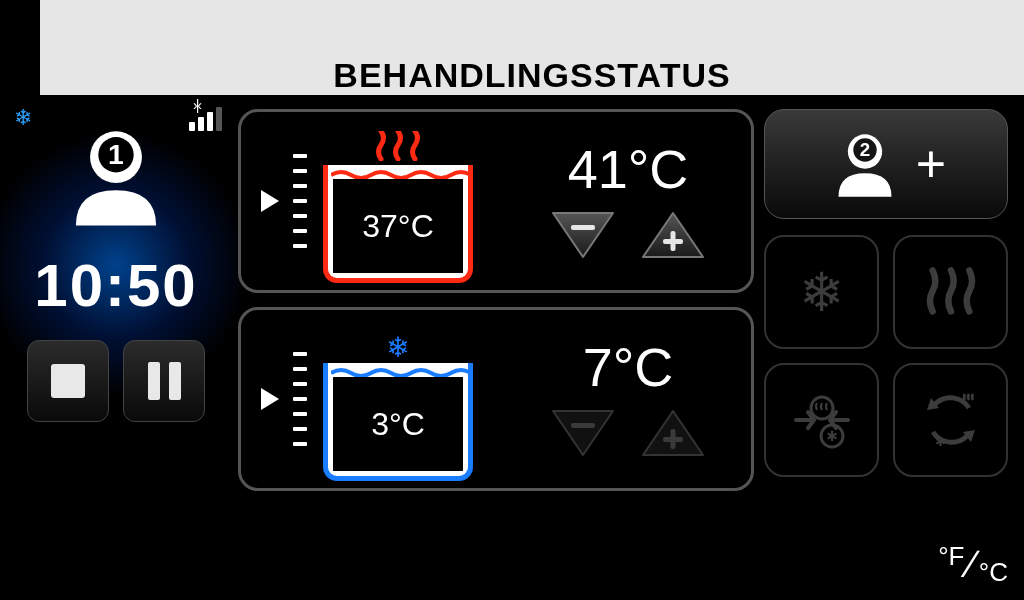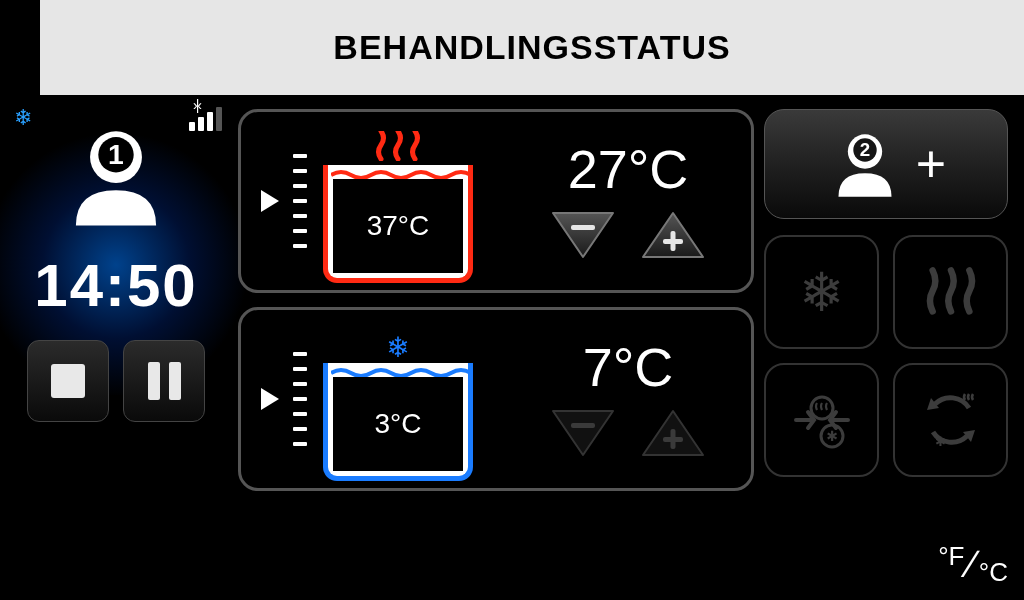--- a/index.html
+++ b/index.html
@@ -3,21 +3,21 @@
 <meta charset="utf-8">
 <style>
   * { box-sizing: border-box; margin: 0; padding: 0; }
   body {
     width: 1024px; height: 600px;
     font-family: Arial, Helvetica, sans-serif;
     background: #000; overflow: hidden; color: #fff;
   }
   .header {
     height: 95px; background: #e6e6e6; color: #000;
-    display: flex; align-items: center; justify-content: center;
+    display: flex; align-items: flex-end; justify-content: center;
     font-size: 34px; font-weight: 700; letter-spacing: 1px; margin-left: 40px;
   }
   .content {
     position: relative; height: 505px; display: flex;
   }
   
   .left {
     width: 232px; position: relative;
     display: flex; flex-direction: column; align-items: center;
     padding-top: 6px;
@@ -73,21 +73,21 @@
   .tank-wrap { position: relative; width: 150px; height: 148px; margin-top: 16px; }
   .tank {
     width: 100%; height: 118px; position: absolute; bottom: 0;
     border: 5px solid #ff2a13; border-top: none; border-radius: 0 0 14px 14px;
     background: #fff;
   }
   .tank.cold { border-color: #1a7cff; }
   .tank-inner {
     position: absolute; left: 5px; right: 5px; bottom: 5px; top: 14px;
     background: #000; display: flex; align-items: center; justify-content: center;
-    font-size: 28px; color: #fff;
+    font-size: 32px; color: #fff;
   }
   .wave {
     position: absolute; top: 4px; left: 3px; right: 3px; height: 11px;
   }
   .wave.hot path { stroke: #ff2a13; }
   .wave.cold path { stroke: #1a7cff; }
   .tank-topicon {
     position: absolute; top: -4px; left: 50%; transform: translateX(-50%);
   }
   .tank-topicon.heat { color: #ff2a13; display: flex; gap: 3px; }
@@ -155,21 +155,21 @@
       </div>
     </div>
     <div class="user-big">
       <svg width="118" height="118" viewBox="0 0 100 100">
         <circle cx="50" cy="34" r="22" fill="#fff"></circle>
         <path d="M16 92 Q16 62 50 62 Q84 62 84 92 Z" fill="#fff"></path>
         <circle cx="50" cy="32" r="15" fill="#000"></circle>
         <text x="50" y="40" text-anchor="middle" font-size="24" font-weight="700" fill="#fff">1</text>
       </svg>
     </div>
-    <div class="timer">14:50</div>
+    <div class="timer">10:50</div>
     <div class="controls">
       <div class="ctrl-btn">
           <div class="stop-sq"></div>
         </div>
       <div class="ctrl-btn">
           <div class="pause-bars">
             <span></span>
             <span></span>
           </div>
         </div>
@@ -202,21 +202,21 @@
           </svg>
         </div>
         <div class="tank">
           <svg class="wave hot" viewBox="0 0 140 11" preserveAspectRatio="none">
             <path d="M0 6 Q10 0 20 6 T40 6 T60 6 T80 6 T100 6 T120 6 T140 6" stroke-width="4" fill="none"></path>
           </svg>
           <div class="tank-inner">37°C</div>
         </div>
       </div>
       <div class="target-block">
-        <div class="target-temp">27°C</div>
+        <div class="target-temp">41°C</div>
         <div class="adj-row">
           <div class="adj-btn">
             <svg width="76" height="56">
                 <defs>
                   <linearGradient id="gd1" x1="0" y1="0" x2="0" y2="1">
                     <stop offset="0" stop-color="#555"></stop>
                     <stop offset="1" stop-color="#1a1a1a"></stop>
                   </linearGradient>
                 </defs>
               <polygon points="8,6 68,6 38,50" fill="url(#gd1)" stroke="#777" stroke-width="2" stroke-linejoin="round"></polygon>

